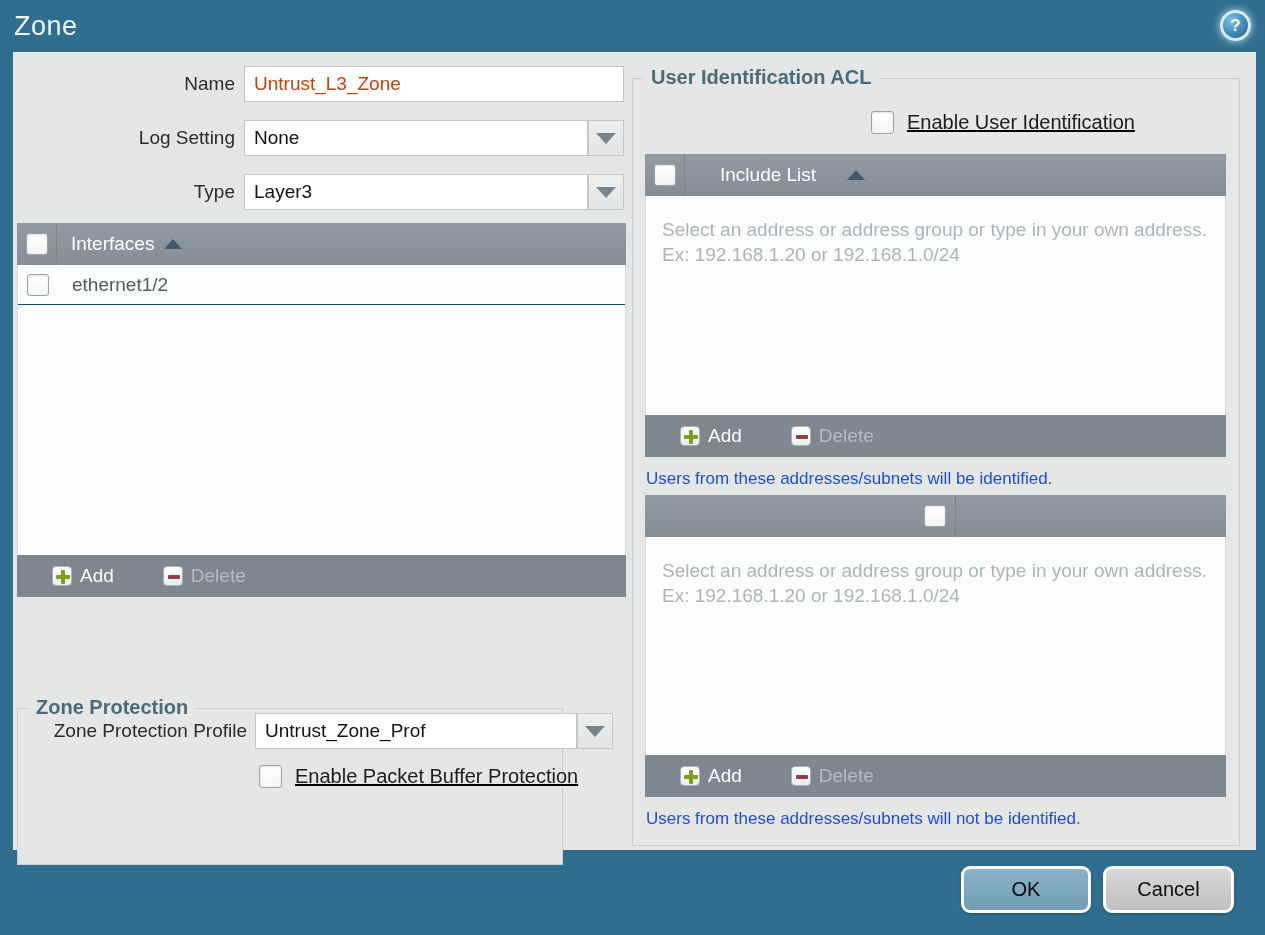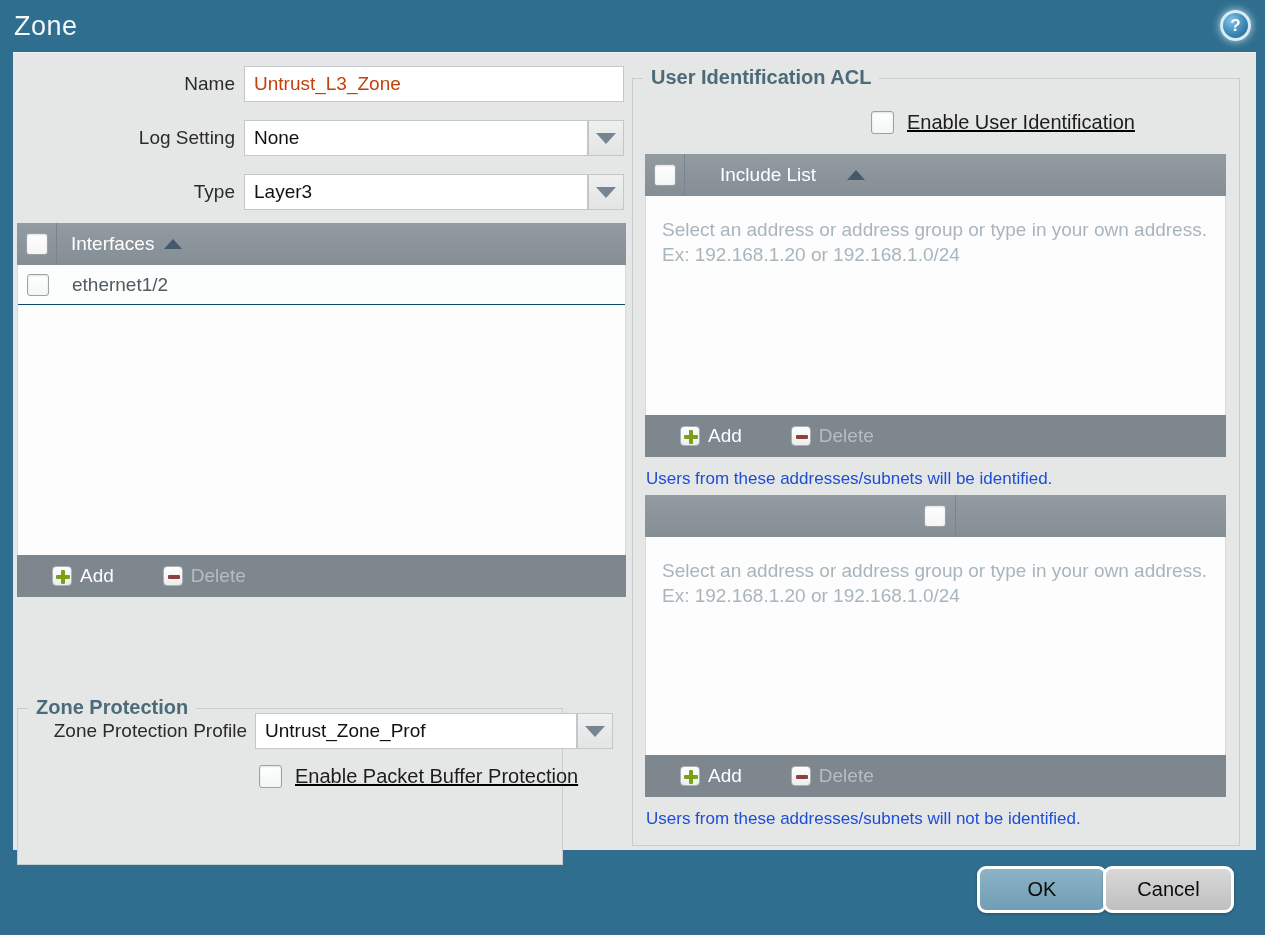--- a/index.html
+++ b/index.html
@@ -138,21 +138,21 @@
   .cb-row .cb-label { font-size:20px; color:#1d1d1d; }
 
   
   .btn {
     position:absolute; height:47px; border-radius:9px;
     border:3px solid #ffffff; font-family:"Liberation Sans", sans-serif;
     font-size:20px; color:#0c0c0c; cursor:pointer;
     display:flex; align-items:center; justify-content:center;
     box-shadow:0 1px 3px rgba(0,0,0,0.25);
   }
-  .btn-ok { left:961px; top:866px; width:130px; background:linear-gradient(#8db3c6,#6f9eb5);margin-left:16px; }
+  .btn-ok { left:961px; top:866px; width:130px; background:linear-gradient(#8db3c6,#6f9eb5); }
   .btn-cancel { left:1103px; top:866px; width:131px; background:linear-gradient(#d8d8d8,#c0c0c0); }
 </style>
 </head>
 <body>
 
 <div class="frame">
 
   <div class="titlebar">
     <div class="dialog-title">Zone</div>
     <div class="help-icon">?</div>

